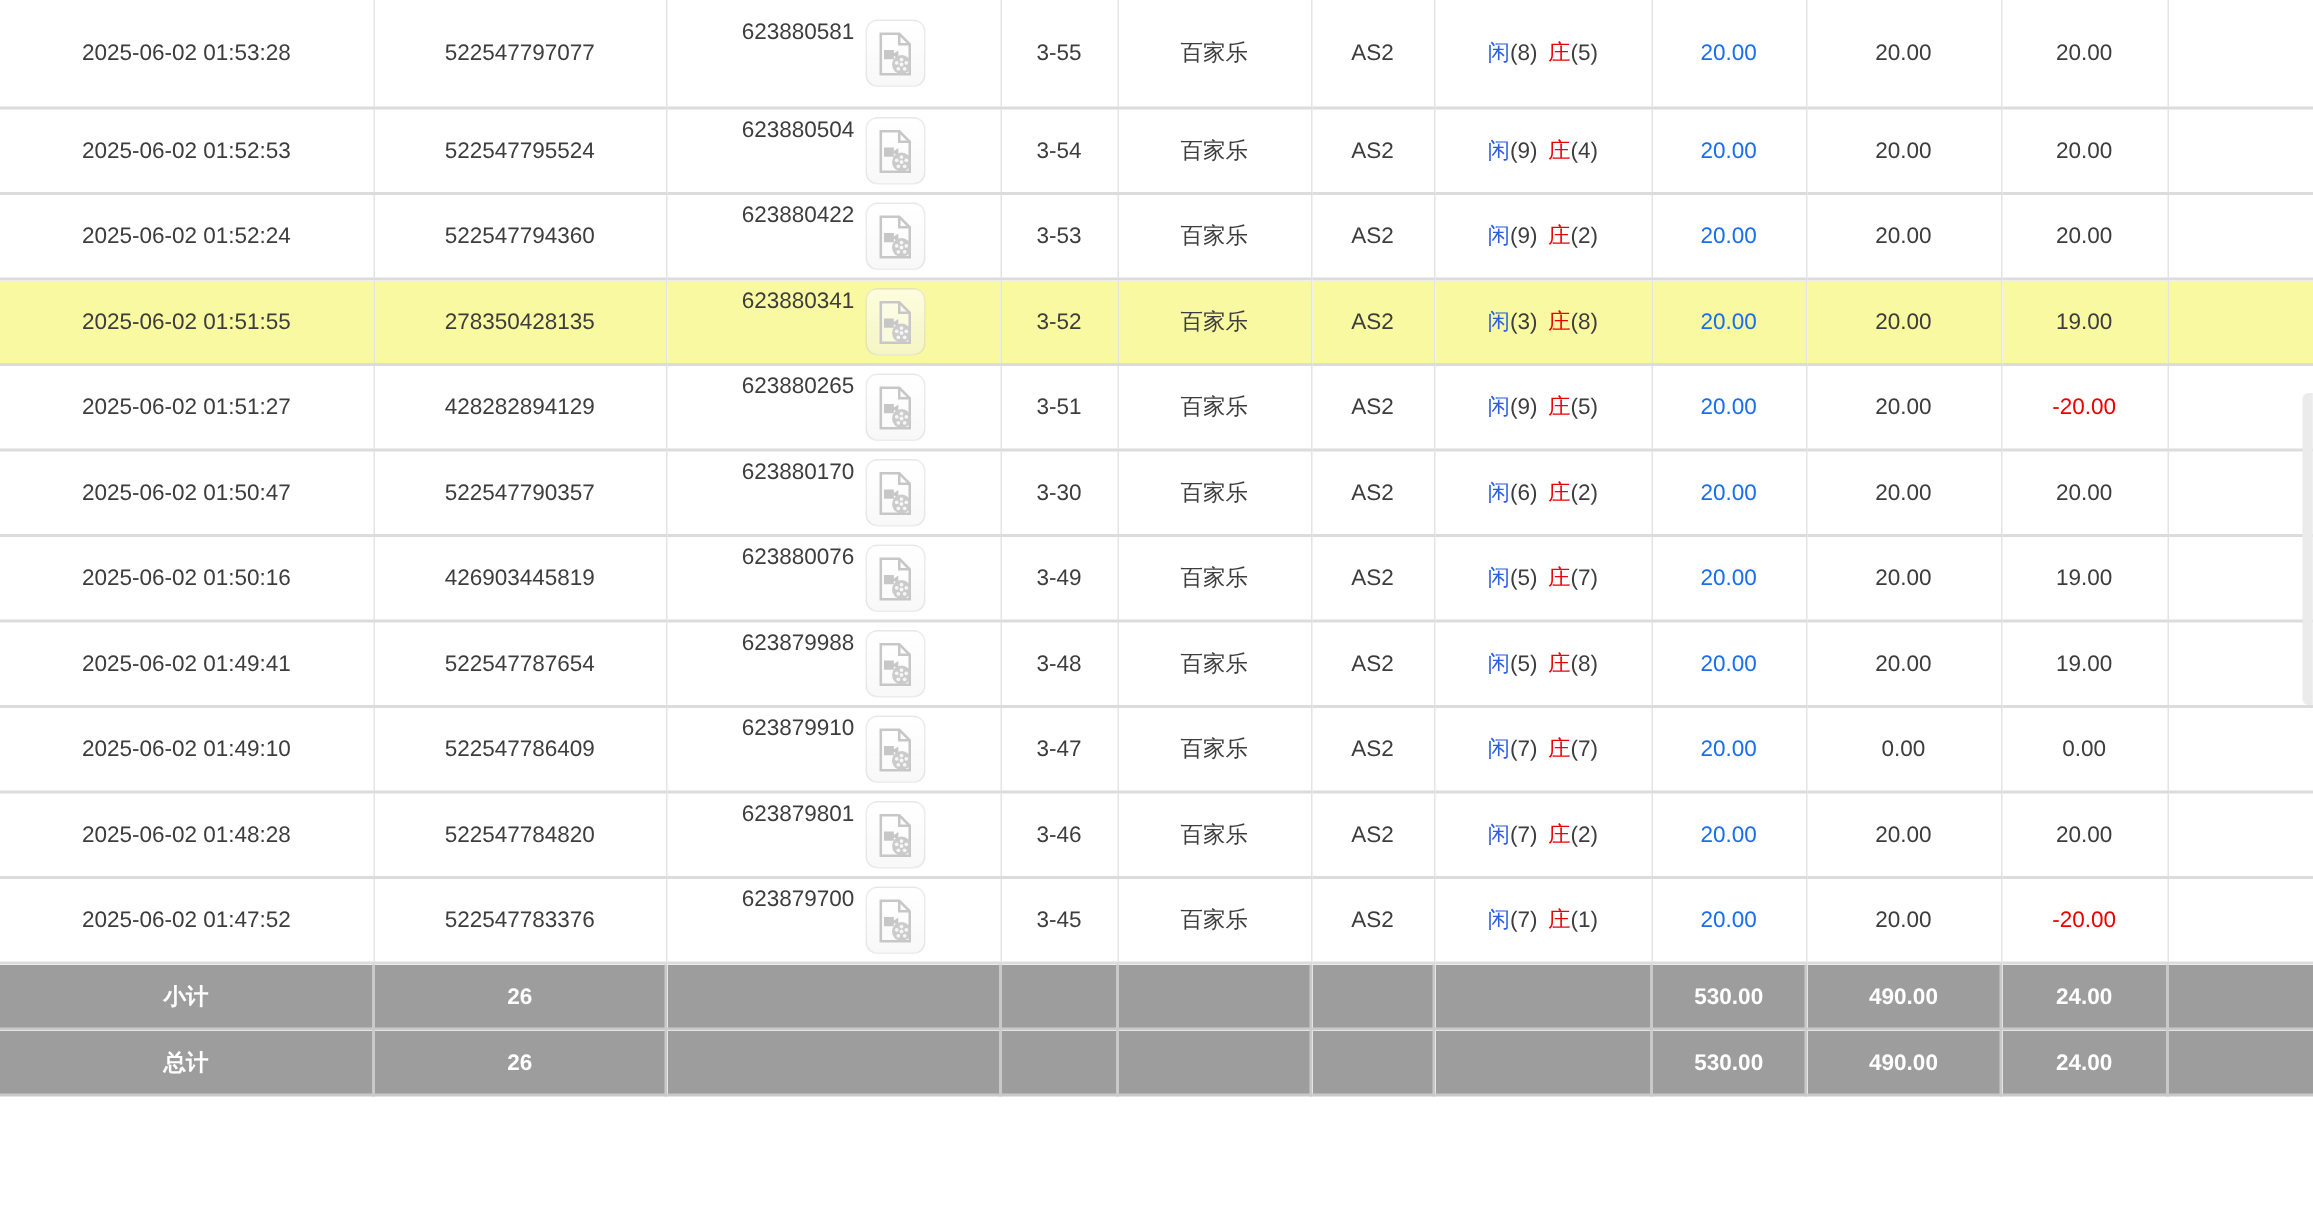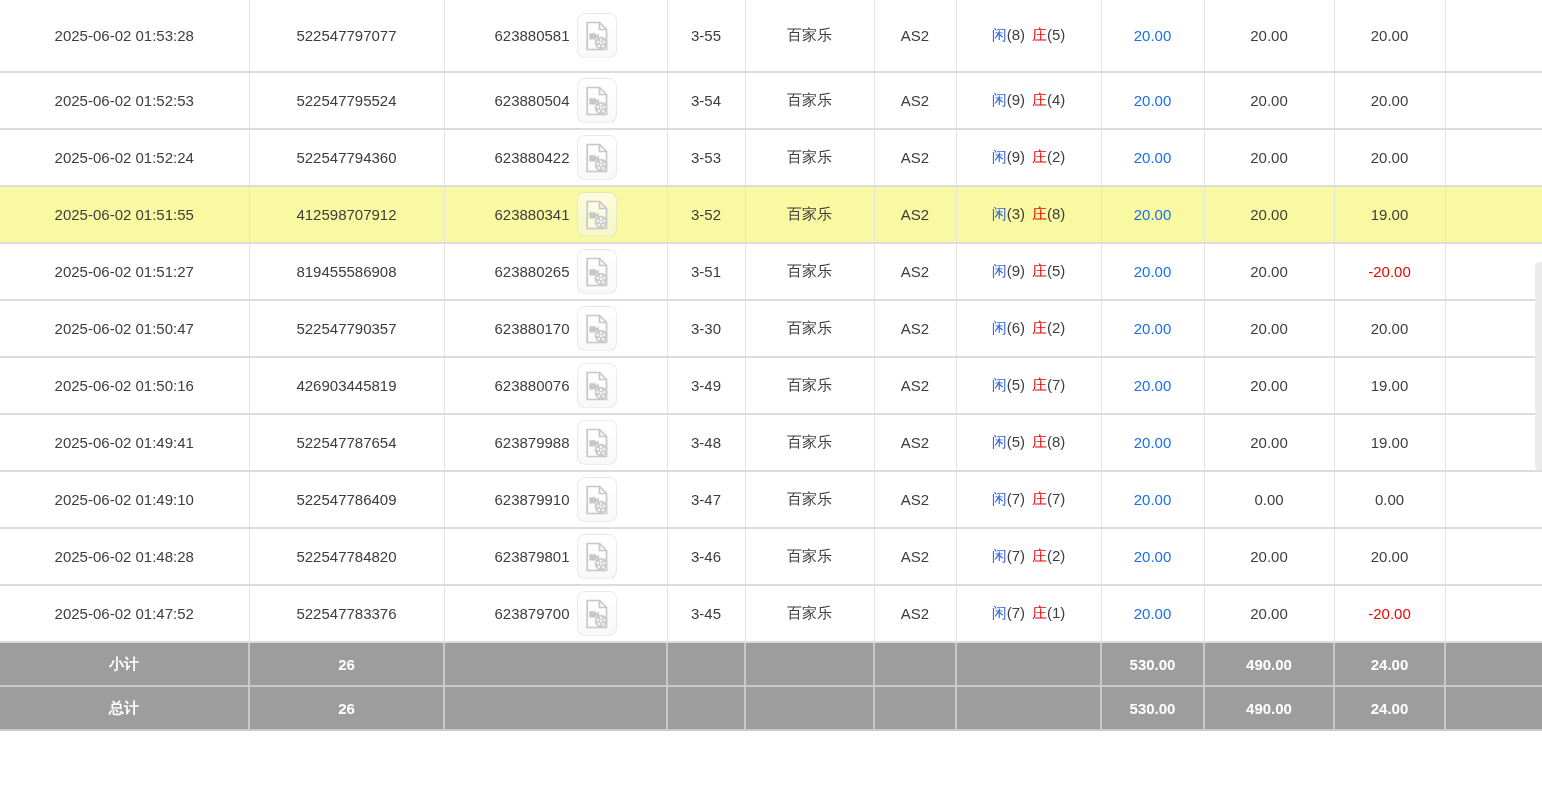--- a/index.html
+++ b/index.html
@@ -24,21 +24,21 @@
     white-space: nowrap;
     overflow: hidden;
     border-right: 1px solid #e4e4e4;
     border-bottom: 2px solid #dcdcdc;
     background: #ffffff;
   }
   td:last-child { border-right: none; }
   tr.data-row { height: 57px; }
   tr.data-row.first-row { height: 72px; }
   tr.data-row.highlight td { background: var(--highlight, #f9f9a1); }
-  .gameno-wrap { display: inline-flex; align-items: center; gap: 7px; }
+  .gameno-wrap { display: inline-flex; align-items: flex-start; gap: 7px; }
   .video-btn {
     display: inline-flex; align-items: center; justify-content: center;
     width: 40px; height: 45px;
     border: 1px solid rgba(0,0,0,0.07);
     border-radius: 8px;
     background: linear-gradient(rgba(255,255,255,0.65), rgba(240,240,240,0.45));
     cursor: pointer; padding: 0; margin: 0;
   }
   .player-label { color: var(--player-blue, #2b5fe3); }
   .banker-label { color: var(--banker-red, #ee0000); margin-left: 7px; }
@@ -182,21 +182,21 @@
     </td>
     <td>
       <a class="bet-link">20.00</a>
     </td>
     <td>20.00</td>
     <td class="win-loss">20.00</td>
     <td></td>
   </tr>
       <tr class="data-row highlight">
     <td>2025-06-02 01:51:55</td>
-    <td>412598707912</td>
+    <td>278350428135</td>
     <td>
       <span class="gameno-wrap">
         <span>623880341</span>
         <button class="video-btn">
           <svg width="26" height="30" viewBox="0 0 26 30">
             <path d="M3.2 1.5 h12.3 l7 7 v20 h-19.3 z" fill="rgba(255,255,255,0.35)" stroke="#c7c7c7" stroke-width="1.7"></path>
             <path d="M15.5 1.5 v7 h7" fill="none" stroke="#c7c7c7" stroke-width="1.7"></path>
             <path d="M5.3 12.3 h6.6 v2.3 l3-2 v5.6 l-3-2 v2.3 h-6.6 z" fill="#c7c7c7"></path>
             <circle cx="17" cy="22" r="6.3" fill="#cbcbcb"></circle>
             <circle cx="17" cy="22" r="1.3" fill="#f6f6f6"></circle>
@@ -217,21 +217,21 @@
     </td>
     <td>
       <a class="bet-link">20.00</a>
     </td>
     <td>20.00</td>
     <td class="win-loss">19.00</td>
     <td></td>
   </tr>
       <tr class="data-row">
     <td>2025-06-02 01:51:27</td>
-    <td>819455586908</td>
+    <td>428282894129</td>
     <td>
       <span class="gameno-wrap">
         <span>623880265</span>
         <button class="video-btn">
           <svg width="26" height="30" viewBox="0 0 26 30">
             <path d="M3.2 1.5 h12.3 l7 7 v20 h-19.3 z" fill="rgba(255,255,255,0.35)" stroke="#c7c7c7" stroke-width="1.7"></path>
             <path d="M15.5 1.5 v7 h7" fill="none" stroke="#c7c7c7" stroke-width="1.7"></path>
             <path d="M5.3 12.3 h6.6 v2.3 l3-2 v5.6 l-3-2 v2.3 h-6.6 z" fill="#c7c7c7"></path>
             <circle cx="17" cy="22" r="6.3" fill="#cbcbcb"></circle>
             <circle cx="17" cy="22" r="1.3" fill="#f6f6f6"></circle>

